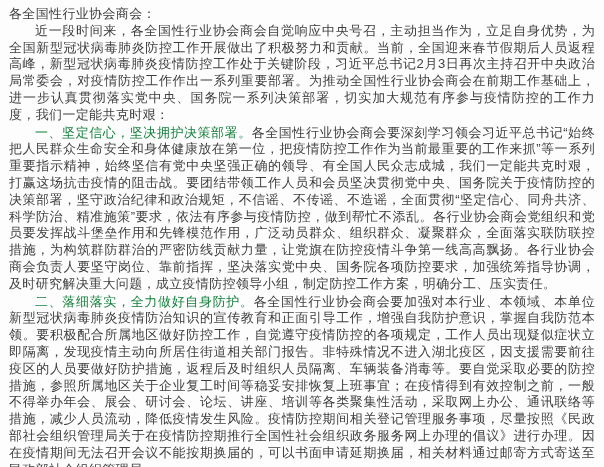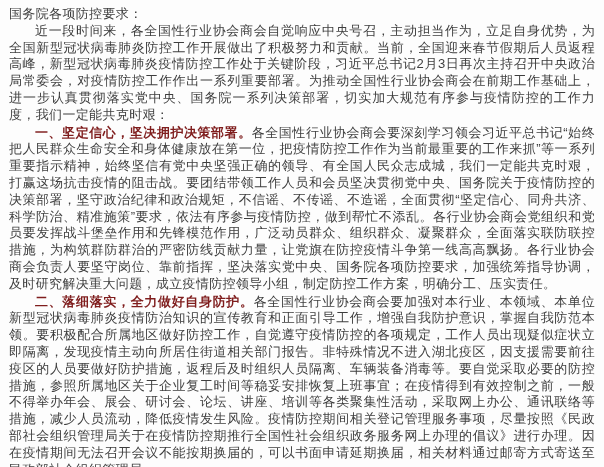--- a/index.html
+++ b/index.html
@@ -32,28 +32,28 @@
   .salutation {
     text-indent: 0;
   }
   .para {
     text-indent: 2em;
   }
   .para + .para {
     margin-top: 1px;
   }
   .section-lead {
-    font-weight: bold;
-    color: #7f1d1d;
+    font-weight: normal;
+    color: #15803d;
   }
 </style>
 </head>
 <body>
 
 <div class="doc">
-  <p class="salutation">国务院各项防控要求：</p>
+  <p class="salutation">各全国性行业协会商会：</p>
 
   <p class="para"><span>近一段时间来，各全国性行业协会商会自觉响应中央号召，主动担当作为，立足自身优势，为全国新型冠状病毒肺炎防控工作开展做出了积极努力和贡献。当前，全国迎来春节假期后人员返程高峰，新型冠状病毒肺炎疫情防控工作处于关键阶段，习近平总书记2月3日再次主持召开中央政治局常委会，对疫情防控工作作出一系列重要部署。为推动全国性行业协会商会在前期工作基础上，进一步认真贯彻落实党中央、国务院一系列决策部署，切实加大规范有序参与疫情防控的工作力度，我们一定能共克时艰：</span></p>
 
   <p class="para"><span class="section-lead">一、坚定信心，坚决拥护决策部署。</span><span>各全国性行业协会商会要深刻学习领会习近平总书记“始终把人民群众生命安全和身体健康放在第一位，把疫情防控工作作为当前最重要的工作来抓”等一系列重要指示精神，始终坚信有党中央坚强正确的领导、有全国人民众志成城，我们一定能共克时艰，打赢这场抗击疫情的阻击战。要团结带领工作人员和会员坚决贯彻党中央、国务院关于疫情防控的决策部署，坚守政治纪律和政治规矩，不信谣、不传谣、不造谣，全面贯彻“坚定信心、同舟共济、科学防治、精准施策”要求，依法有序参与疫情防控，做到帮忙不添乱。各行业协会商会党组织和党员要发挥战斗堡垒作用和先锋模范作用，广泛动员群众、组织群众、凝聚群众，全面落实联防联控措施，为构筑群防群治的严密防线贡献力量，让党旗在防控疫情斗争第一线高高飘扬。各行业协会商会负责人要坚守岗位、靠前指挥，坚决落实党中央、国务院各项防控要求，加强统筹指导协调，及时研究解决重大问题，成立疫情防控领导小组，制定防控工作方案，明确分工、压实责任。</span></p>
 
   <p class="para"><span class="section-lead">二、落细落实，全力做好自身防护。</span><span>各全国性行业协会商会要加强对本行业、本领域、本单位新型冠状病毒肺炎疫情防治知识的宣传教育和正面引导工作，增强自我防护意识，掌握自我防范本领。要积极配合所属地区做好防控工作，自觉遵守疫情防控的各项规定，工作人员出现疑似症状立即隔离，发现疫情主动向所居住街道相关部门报告。非特殊情况不进入湖北疫区，因支援需要前往疫区的人员要做好防护措施，返程后及时组织人员隔离、车辆装备消毒等。要自觉采取必要的防控措施，参照所属地区关于企业复工时间等稳妥安排恢复上班事宜；在疫情得到有效控制之前，一般不得举办年会、展会、研讨会、论坛、讲座、培训等各类聚集性活动，采取网上办公、通讯联络等措施，减少人员流动，降低疫情发生风险。疫情防控期间相关登记管理服务事项，尽量按照《民政部社会组织管理局关于在疫情防控期推行全国性社会组织政务服务网上办理的倡议》进行办理。因在疫情期间无法召开会议不能按期换届的，可以书面申请延期换届，相关材料通过邮寄方式寄送至民政部社会组织管理局。</span></p>
 </div>
 
 </body></html>

